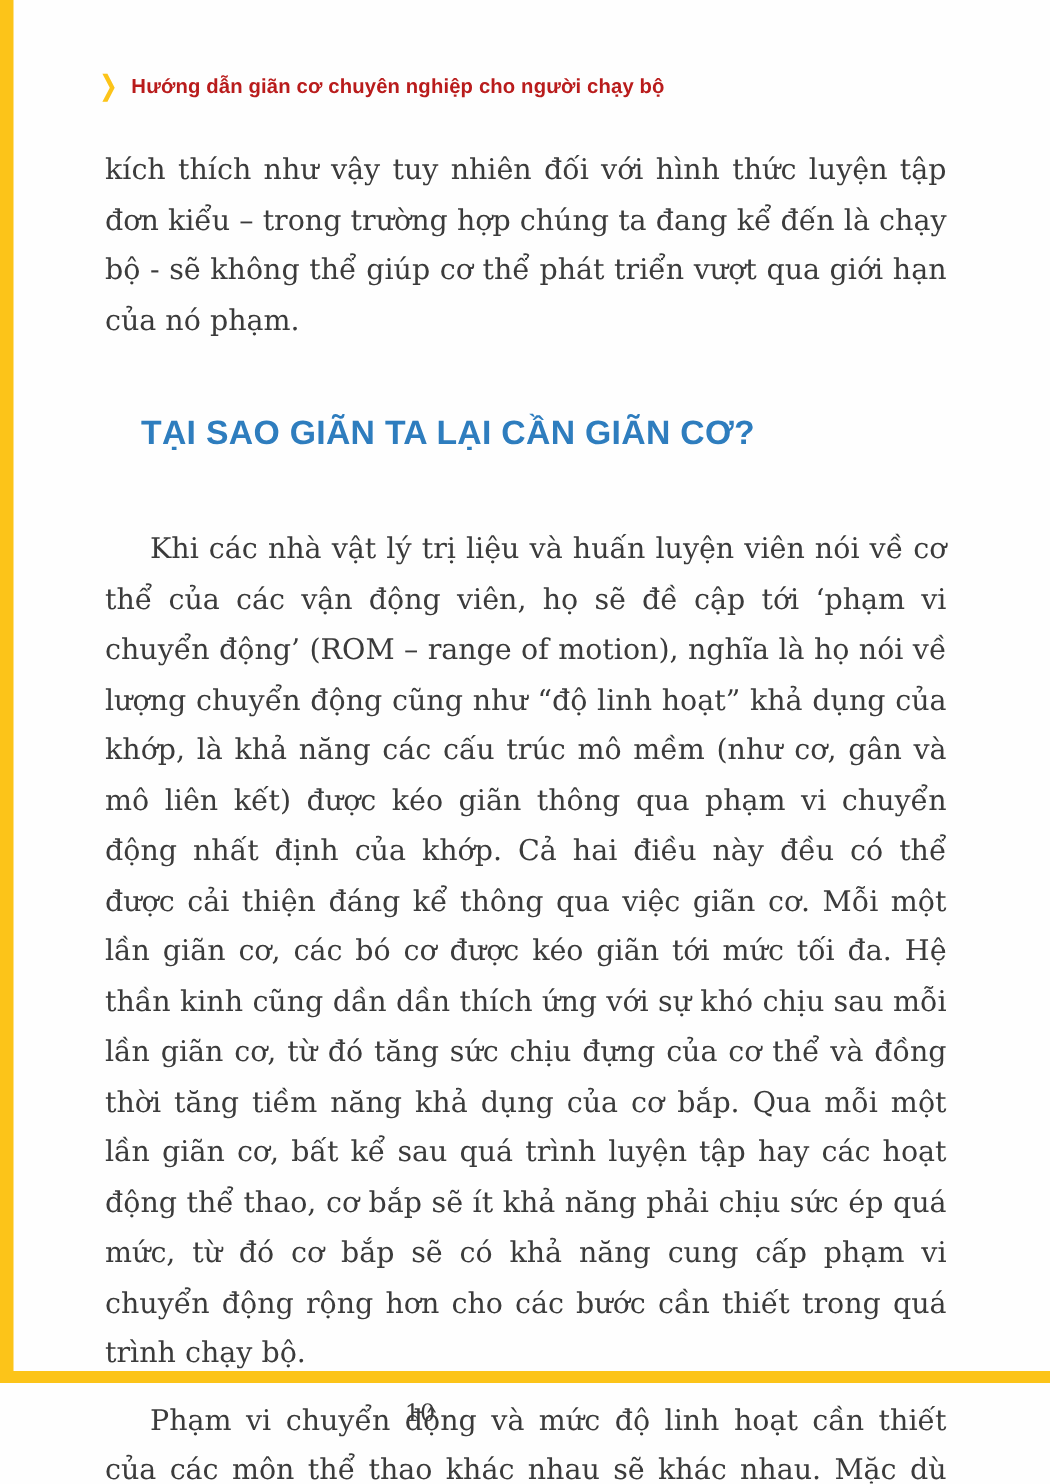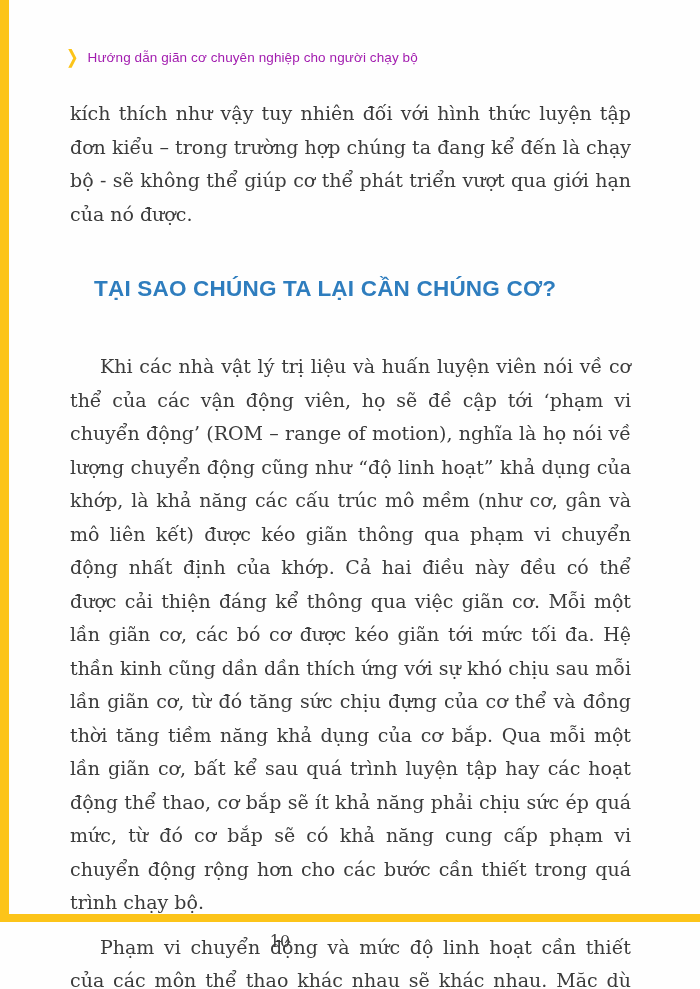--- a/index.html
+++ b/index.html
@@ -32,23 +32,23 @@
   }
   .chevron {
     color: #FCC419;
     font-family: "DejaVu Sans", sans-serif;
     font-size: 15px;
     font-weight: bold;
     line-height: 1;
     transform: scaleY(1.25);
   }
   .header-title {
-    color: #a21caf;
+    color: #b91c1c;
     font-family: "Liberation Sans", "DejaVu Sans", sans-serif;
-    font-weight: normal;
+    font-weight: bold;
     font-size: 13.5px;
     letter-spacing: 0.1px;
   }
   .content {
     position: absolute;
     left: 70px; top: 97px;
     width: 561px;
   }
   .para {
     font-size: 19px;
@@ -81,22 +81,22 @@
 <div class="page">
 
   <div class="left-accent"></div>
 
   <div class="running-header">
     <span class="chevron">❯</span>
     <span class="header-title">Hướng dẫn giãn cơ chuyên nghiệp cho người chạy bộ</span>
   </div>
 
   <div class="content">
-    <p class="para">kích thích như vậy tuy nhiên đối với hình thức luyện tập đơn kiểu – trong trường hợp chúng ta đang kể đến là chạy bộ - sẽ không thể giúp cơ thể phát triển vượt qua giới hạn của nó được.</p>
-    <h2 class="section-heading">TẠI SAO CHÚNG TA LẠI CẦN CHÚNG CƠ?</h2>
+    <p class="para">kích thích như vậy tuy nhiên đối với hình thức luyện tập đơn kiểu – trong trường hợp chúng ta đang kể đến là chạy bộ - sẽ không thể giúp cơ thể phát triển vượt qua giới hạn của nó phạm.</p>
+    <h2 class="section-heading">TẠI SAO GIÃN TA LẠI CẦN GIÃN CƠ?</h2>
     <p class="para indent">Khi các nhà vật lý trị liệu và huấn luyện viên nói về cơ thể của các vận động viên, họ sẽ đề cập tới ‘phạm vi chuyển động’ (ROM – range of motion), nghĩa là họ nói về lượng chuyển động cũng như “độ linh hoạt” khả dụng của khớp, là khả năng các cấu trúc mô mềm (như cơ, gân và mô liên kết) được kéo giãn thông qua phạm vi chuyển động nhất định của khớp. Cả hai điều này đều có thể được cải thiện đáng kể thông qua việc giãn cơ. Mỗi một lần giãn cơ, các bó cơ được kéo giãn tới mức tối đa. Hệ thần kinh cũng dần dần thích ứng với sự khó chịu sau mỗi lần giãn cơ, từ đó tăng sức chịu đựng của cơ thể và đồng thời tăng tiềm năng khả dụng của cơ bắp. Qua mỗi một lần giãn cơ, bất kể sau quá trình luyện tập hay các hoạt động thể thao, cơ bắp sẽ ít khả năng phải chịu sức ép quá mức, từ đó cơ bắp sẽ có khả năng cung cấp phạm vi chuyển động rộng hơn cho các bước cần thiết trong quá trình chạy bộ.</p>
     <p class="para indent">Phạm vi chuyển động và mức độ linh hoạt cần thiết của các môn thể thao khác nhau sẽ khác nhau. Mặc dù tất cả những người yêu thể thao hay các vận động viên bất kể là nam hãy nữ đều cần một cơ thể khỏe và lành mạnh, thế nhưng một vận</p>
   </div>
 
   <div class="bottom-accent"></div>
 
   <div class="page-number">10</div>
 
 </div>
 

